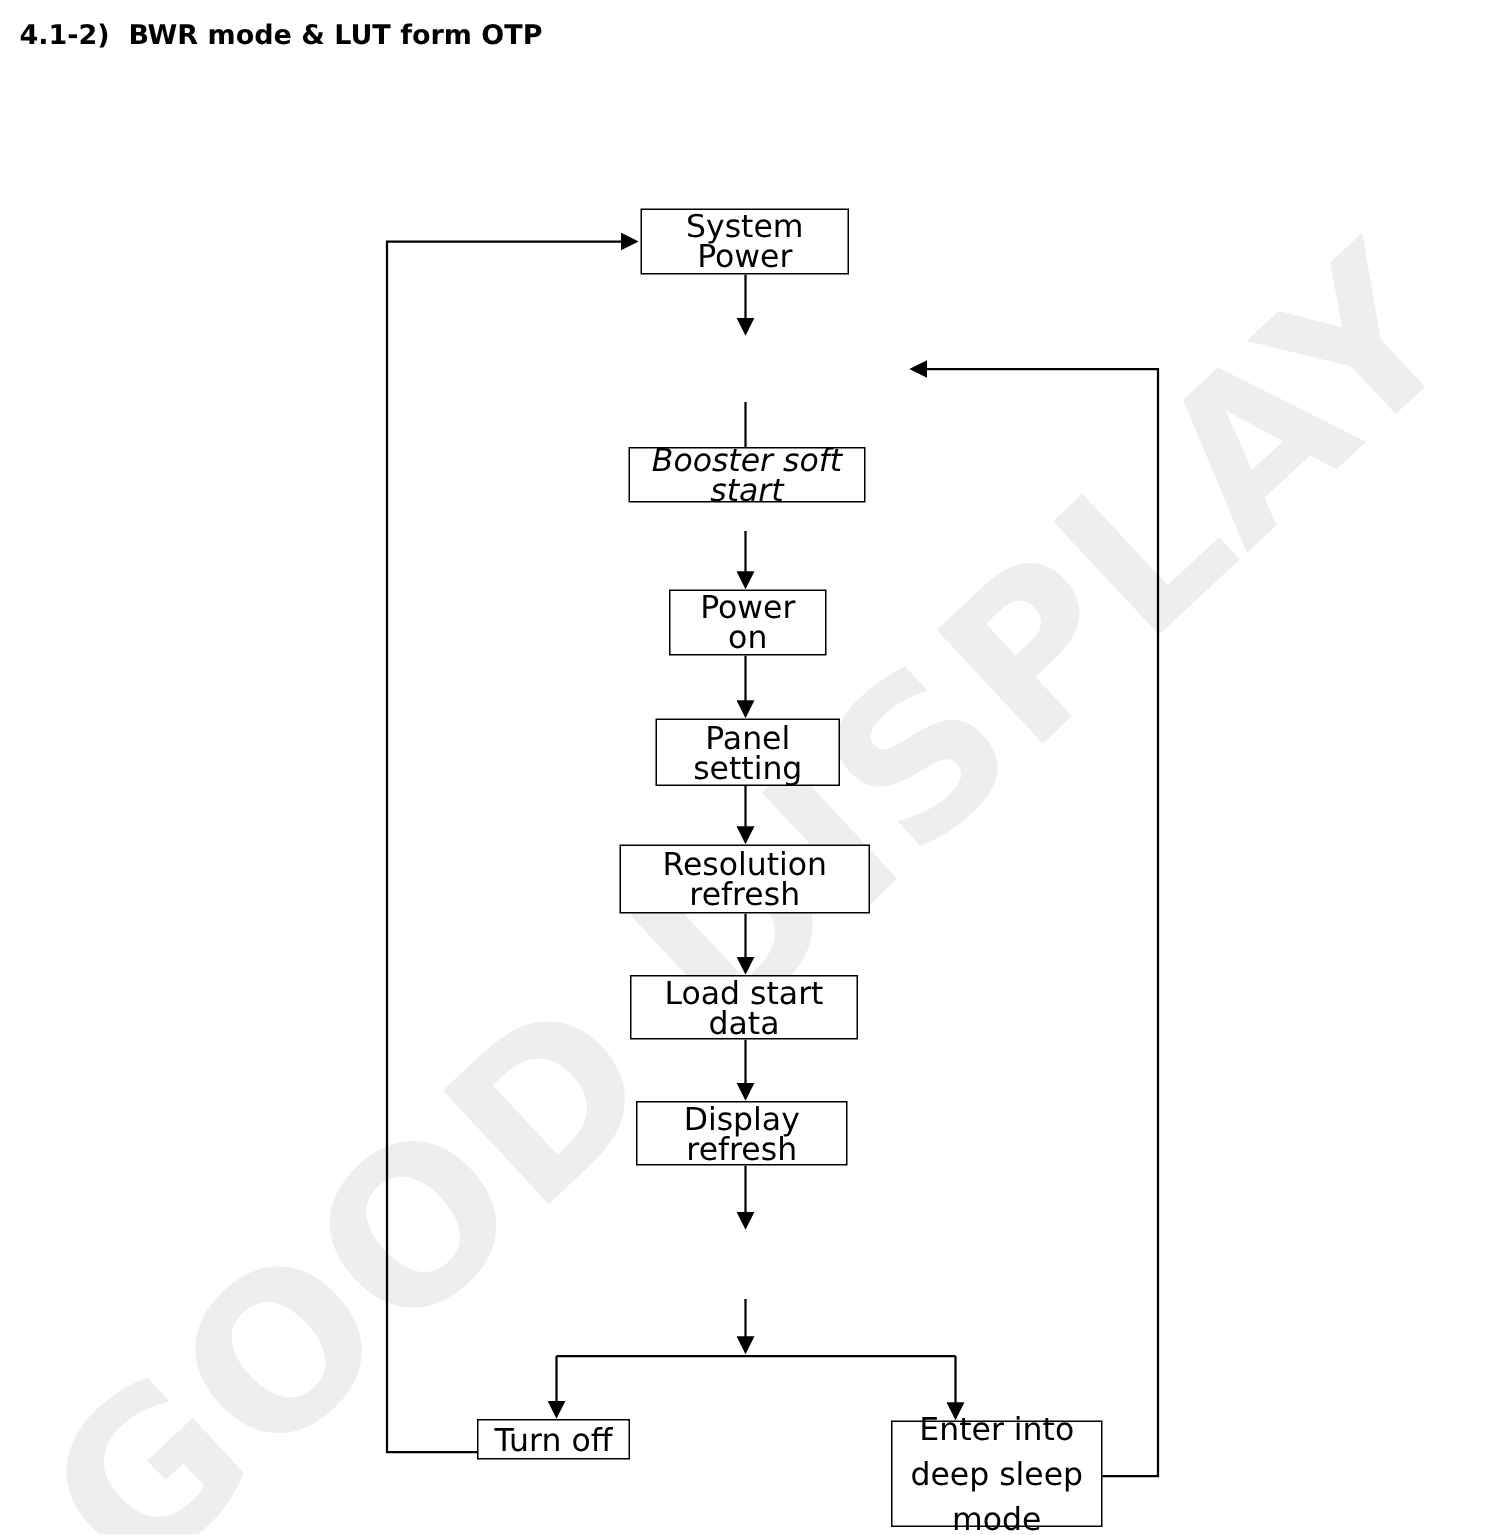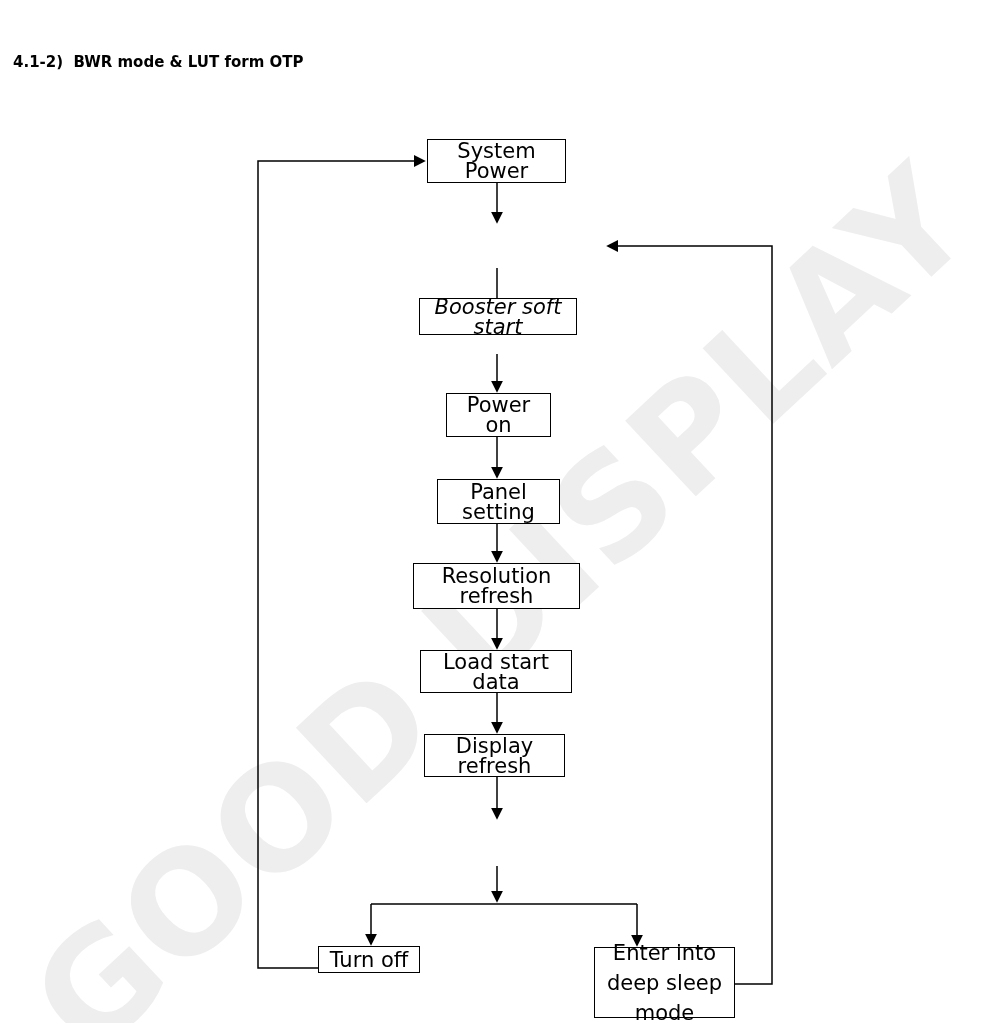--- a/index.html
+++ b/index.html
@@ -27,24 +27,23 @@
     letter-spacing: 2px;
     color: #eeeeee;
     z-index: 0;
     user-select: none;
   }
   .page-title {
     position: absolute;
     left: 13px;
     top: 13px;
     font-weight: bold;
-    font-size: 15px;
+    font-size: 18px;
     white-space: pre;
     z-index: 3;
-    margin-top: 40px;
   }
   svg.connectors {
     position: absolute;
     left: 0; top: 0;
     z-index: 1;
   }
   .node {
     position: absolute;
     box-sizing: border-box;
     border: 1.5px solid #000;

